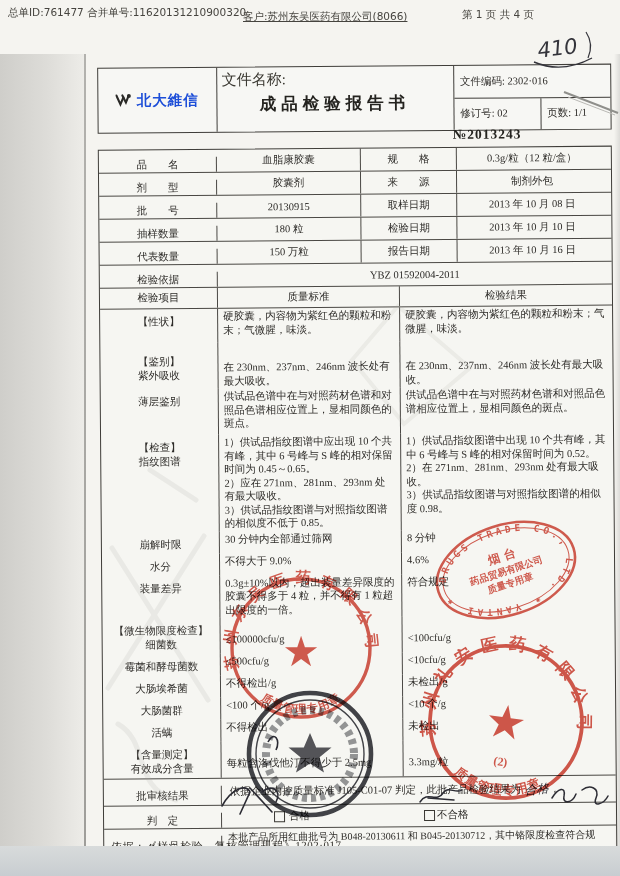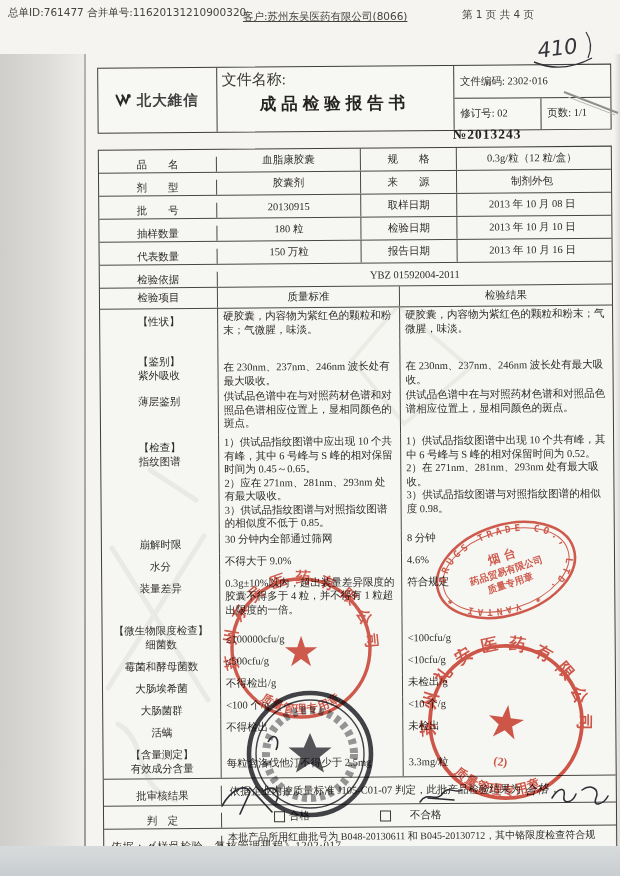--- a/index.html
+++ b/index.html
@@ -22,21 +22,21 @@
   .scan-header span{position:absolute;white-space:nowrap;}
   .sh-id{left:8px;top:0;}
   .sh-cust{left:243px;top:4px;text-decoration:underline;}
   .sh-page{left:462px;top:2px;}
 
   .doc{position:absolute;left:0;top:0;width:620px;height:876px;transform:rotate(-0.45deg);transform-origin:310px 430px;}
 
   
   .hdr-table{position:absolute;left:100px;top:66px;width:512px;height:64px;border:1.6px solid #3f3d39;display:flex;background:rgba(255,255,255,0.25);}
   .hdr-logo{width:118px;border-right:1.4px solid #3f3d39;display:flex;align-items:center;justify-content:center;gap:4px;}
-  .hdr-logo .brand{font-size:14.5px;font-weight:bold;letter-spacing:1px;color:#404040;font-family:"DejaVu Sans","Liberation Sans",sans-serif;}
+  .hdr-logo .brand{font-size:14.5px;font-weight:bold;letter-spacing:1px;color:#1d4ed8;font-family:"DejaVu Sans","Liberation Sans",sans-serif;}
   .hdr-mid{width:237px;border-right:1.4px solid #3f3d39;position:relative;}
   .hdr-mid .flabel{position:absolute;left:5px;top:3px;font-size:15px;color:#38362f;}
   .hdr-mid .title{position:absolute;left:0;right:0;top:26px;text-align:center;font-size:16.5px;letter-spacing:5px;font-weight:600;color:#24231f;}
   .hdr-right{width:157px;display:flex;flex-direction:column;font-size:10.5px;}
   .hdr-right .row1{flex:1;display:flex;align-items:center;padding-left:6px;border-bottom:1.2px solid #3f3d39;}
   .hdr-right .row2{flex:1;display:flex;}
   .hdr-right .rev{width:80px;border-right:1.2px solid #3f3d39;display:flex;align-items:center;padding-left:6px;}
   .hdr-right .pgs{flex:1;display:flex;align-items:center;padding-left:6px;}
 
   .serial{position:absolute;left:455px;top:128px;font-size:13.5px;font-weight:bold;letter-spacing:1px;color:#24231f;}
@@ -57,21 +57,21 @@
   .insp-row{display:flex;}
   .insp-row .cell{align-items:flex-start;border-bottom:none;}
   .insp-row .item{justify-content:center;text-align:center;padding-top:6px;white-space:pre-line;line-height:14px;}
   .insp-row .std,.insp-row .res{justify-content:flex-start;text-align:left;white-space:pre-line;line-height:13.5px;padding:1px 5px;}
 
   .review-row{border-top:1px solid #4a4844;min-height:26px;}
   .review-row .content{justify-content:flex-start;text-align:left;padding-left:8px;}
   .verdict-row{height:22px;}
   .verdict-row .content{justify-content:flex-start;padding:0;}
   .pass-box{position:relative;margin-left:52px;display:flex;align-items:center;gap:4px;}
-  .fail-box{position:relative;margin-left:70px;display:flex;align-items:center;gap:19px;}
+  .fail-box{position:relative;margin-left:114px;display:flex;align-items:center;gap:2px;}
   .chk{display:inline-block;width:9px;height:9px;border:1.2px solid #3a3833;}
   .remark-row{min-height:26px;}
   .remark-row .content{justify-content:flex-start;text-align:left;padding-left:6px;font-size:10px;}
   .signer-row{height:26px;font-size:11px;}
   .sw1{width:118px;}.sw2{width:92px;}.sw3{width:80px;}.sw4{width:80px;}.sw5{width:90px;}.sw6{width:52px;}
 
   .footnote{position:absolute;left:108px;top:838px;font-size:11px;color:#33312c;letter-spacing:0.5px;}
 
   .hand{display:inline-block;font-family:"DejaVu Sans","Liberation Sans",sans-serif;font-style:italic;
     transform:rotate(-5deg) skewX(-6deg);color:#2d2d36;font-size:12px;margin:0 4px;}

